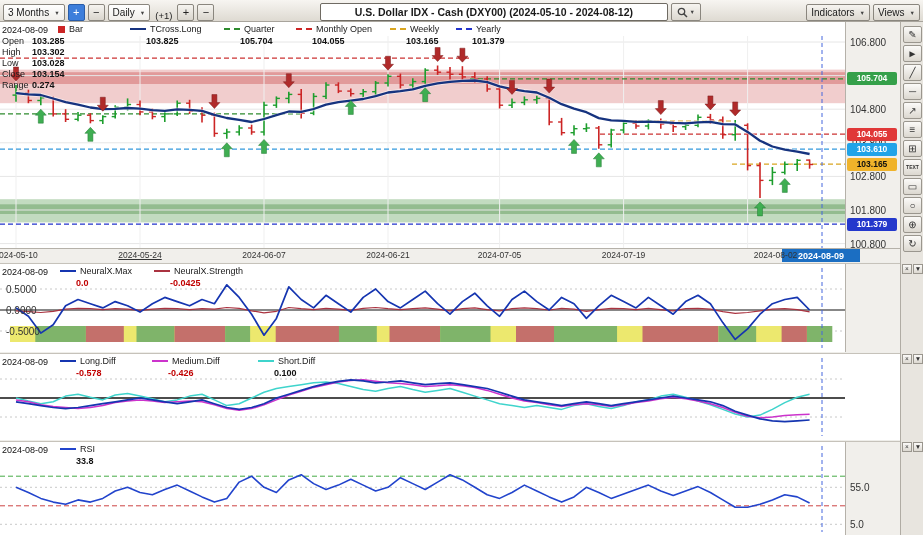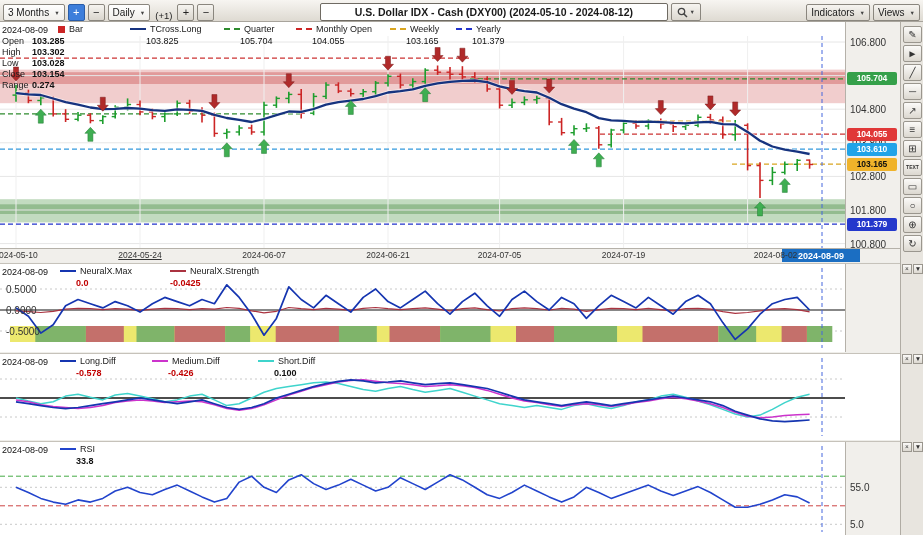--- a/index.html
+++ b/index.html
@@ -35,21 +35,21 @@
     height:13px;line-height:13px;border-radius:2px;}
   #main-xaxis{position:absolute;left:0;top:226px;width:900px;height:14px;background:#f1efeb;
     border-top:1px solid #b5b1a9;font-size:8.5px;color:#333;}
   .xlab{position:absolute;top:1px;transform:translateX(-50%);}
   #curdate{position:absolute;left:782px;top:0;width:78px;height:14px;background:#1b6ec2;color:#fff;
     font-weight:bold;text-align:center;line-height:14px;font-size:9px;}
 
   #chart-top{position:absolute;left:2px;top:2px;right:60px;height:28px;z-index:5;}
   .pdate{position:absolute;left:0;top:1px;font-size:9px;color:#111;}
   .lg{position:absolute;top:0;display:flex;align-items:center;gap:4px;font-size:9px;}
-  .lgv{position:absolute;top:12px;font-size:9px;font-weight:normal;color:#111;}
+  .lgv{position:absolute;top:12px;font-size:9px;font-weight:bold;color:#111;}
   .swl{display:inline-block;width:16px;height:0;border-top:2px solid #888;}
   .swsq{display:inline-block;width:7px;height:7px;background:#c00;}
   #chart-info{position:absolute;left:2px;top:14px;z-index:5;font-size:9px;line-height:11px;}
   .ilab{display:inline-block;width:30px;color:#222;}
   .ival{font-weight:bold;color:#111;}
 
   
   .splitter{position:absolute;left:0;width:900px;height:2px;background:#c6c2ba;
     border-top:1px solid #efeeea;}
   .panel{position:absolute;left:0;width:900px;background:#fff;}
@@ -600,21 +600,21 @@
         <div class="ylab" style="top: 20px; left: 6px;">0.5000</div>
         <div class="ylab" style="top: 41px; left: 6px;">0.0000</div>
         <div class="ylab" style="top: 62px; left: 6px;">-0.5000</div>
       </div>
     <div class="pheader">
       <span class="pdate">2024-08-09</span>
       <span class="pli" style="left:58px">
         <span class="swl" style="border-top: 2px solid rgb(21, 53, 176);"></span>
         <span>NeuralX.Max</span>
       </span>
-      <span class="pli" style="left:168px">
+      <span class="pli" style="left:152px">
         <span class="swl" style="border-top: 2px solid rgb(170, 51, 64);"></span>
         <span>NeuralX.Strength</span>
       </span>
       <span class="pval neg" style="left:74px">0.0</span>
       <span class="pval neg" style="left:168px">-0.0425</span>
     </div>
   </div>
 
   <div class="splitter" style="top:352px"></div>
 

